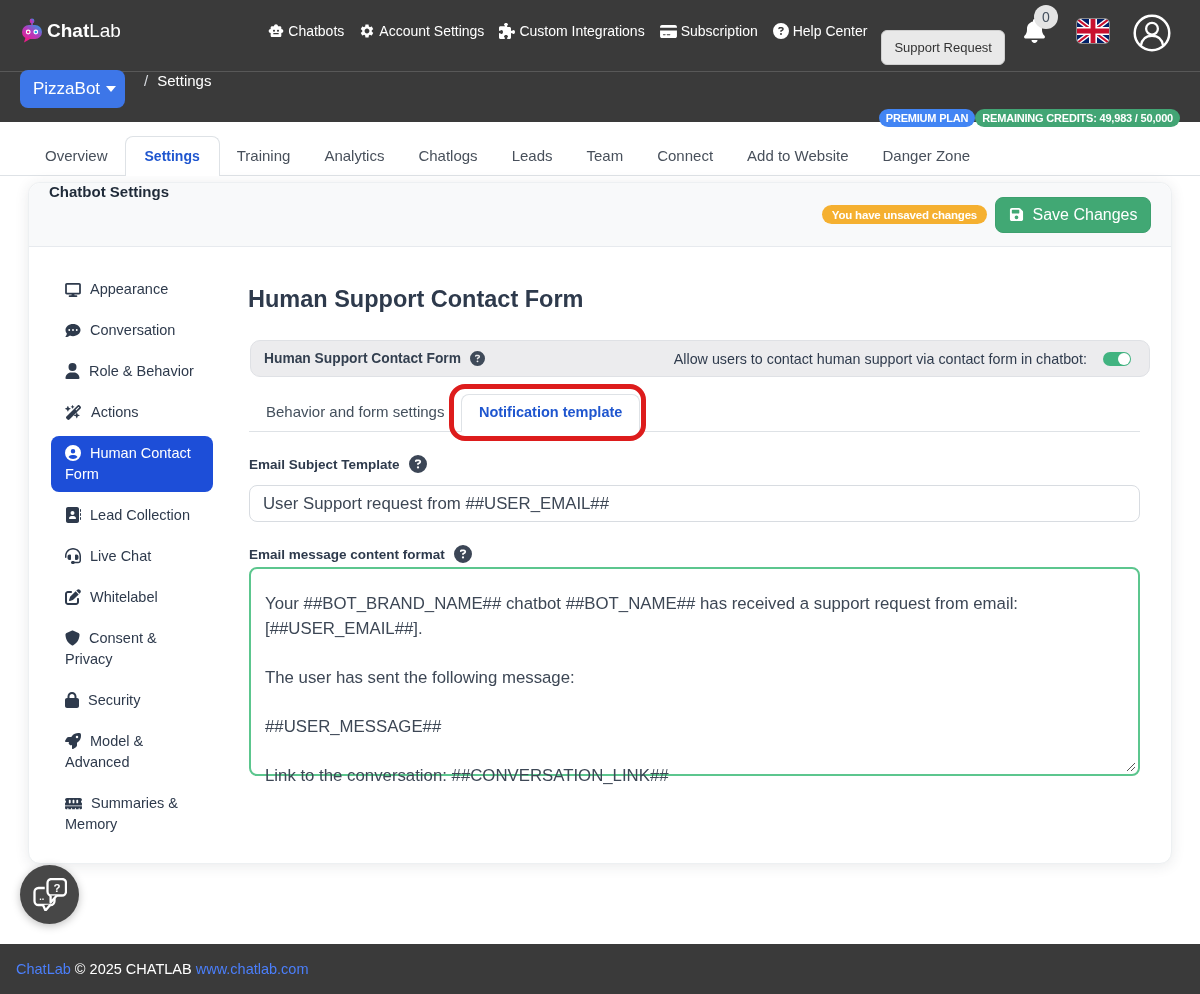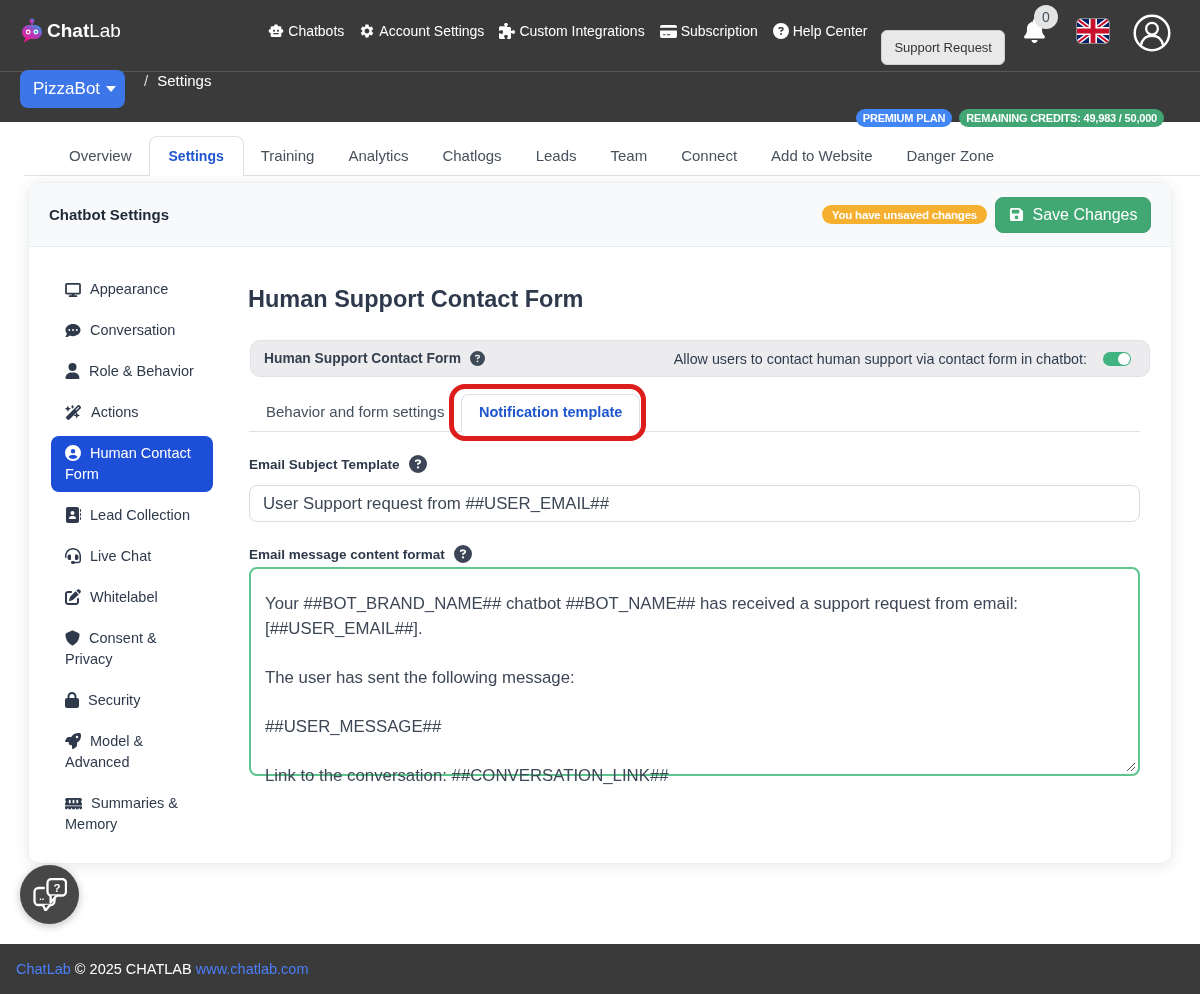--- a/index.html
+++ b/index.html
@@ -20,32 +20,32 @@
 .bellbadge { position:absolute; left:11px; top:10px; width:24px; height:24px; background:#e4e4e4; border-radius:50%; color:#44505e; font-size:14px; text-align:center; line-height:24px; }
 .flag { margin-left:18px; border-radius:4px; outline:1px solid #8a8a8a; position:relative; top:0px; }
 .avatar { margin-left:24px; position:relative; top:2px; }
 
 
 .bar2 { height:50px; background:#3a3a3a; display:flex; padding:0 16px 14px 20px; position:relative; }
 .btn-bot { background:#3d76e8; color:#fff; font-size:17px; padding:0 9px 0 13px; height:38px; border:none; border-radius:8px; display:flex; align-items:center; gap:6px; font-family:inherit; position:relative; top:-2px; }
 .caret { width:0; height:0; border-left:5px solid transparent; border-right:5px solid transparent; border-top:6px solid #fff; display:inline-block; }
 .crumb { color:#fff; font-size:15px; margin-left:19px; }
 .crumb .slash { color:#d9dde2; margin-right:9px; }
-.badges { position:absolute; right:36px; top:37px; display:flex; gap:7px; }
+.badges { position:absolute; right:20px; top:37px; display:flex; }
 .badge-blue { background:#4285f4; color:#fff; font-size:11px; font-weight:bold; padding:3px 7px; border-radius:9px; letter-spacing:-0.2px; }
 .badge-green { background:#42a574; color:#fff; font-size:11px; font-weight:bold; padding:3px 7px; border-radius:9px; letter-spacing:-0.2px; }
 
 
-.tabsrow { margin-top:14px; padding:0 28px; border-bottom:1px solid #dee2e6; display:flex; height:40px;margin-left:24px; }
+.tabsrow { margin-top:14px; padding:0 28px; border-bottom:1px solid #dee2e6; display:flex; height:40px; }
 .tab { font-size:15px; color:#48505b; padding:10px 16px; border:1px solid transparent; border-bottom:none; white-space:nowrap; }
 .tab.active { background:#fff; border-color:#dee2e6; border-radius:8px 8px 0 0; color:#1f56cf; font-weight:bold; margin-bottom:-1px; font-size:14px; padding:11px 19px 10px; }
 
 
 .card { margin:6px 28px 0; height:682px; background:#fff; border:1px solid #edf0f2; border-radius:12px; box-shadow:0 2px 14px rgba(40,50,60,.10); }
-.card-header { height:64px; background:#f8f9fa; border-bottom:1px solid #e7eaee; border-radius:12px 12px 0 0; display:flex; align-items:center; padding:0 20px; }
+.card-header { height:64px; background:#f8f9fa; border-bottom:1px solid #e7eaee; border-radius:12px 12px 0 0; display:flex; padding:0 20px; }
 .card-title { font-size:15px; font-weight:bold; color:#1f2a38; }
 .header-right { margin-left:auto; display:flex; align-items:center; gap:8px; }
 .badge-warn { background:#f5b030; color:#fff; font-size:11.5px; font-weight:bold; padding:3.5px 10px; border-radius:10px; letter-spacing:-0.2px; }
 .btn-save { background:#41a874; color:#fff; font-size:16px; border:1px solid #3da06e; padding:0 12.5px; height:36px; border-radius:8px; display:flex; align-items:center; gap:9px; font-family:inherit; }
 .card-body { display:flex; padding:20px; }
 
 
 .sidebar { width:162px; margin-left:2px; margin-right:36px; flex:none; padding-top:5px; }
 .side-item { display:block; font-size:14.5px; line-height:21px; color:#2e3a4c; padding:7px 14px; border-radius:8px; margin-bottom:6px; }
 .side-item svg { vertical-align:-3px; margin-right:9px; }

